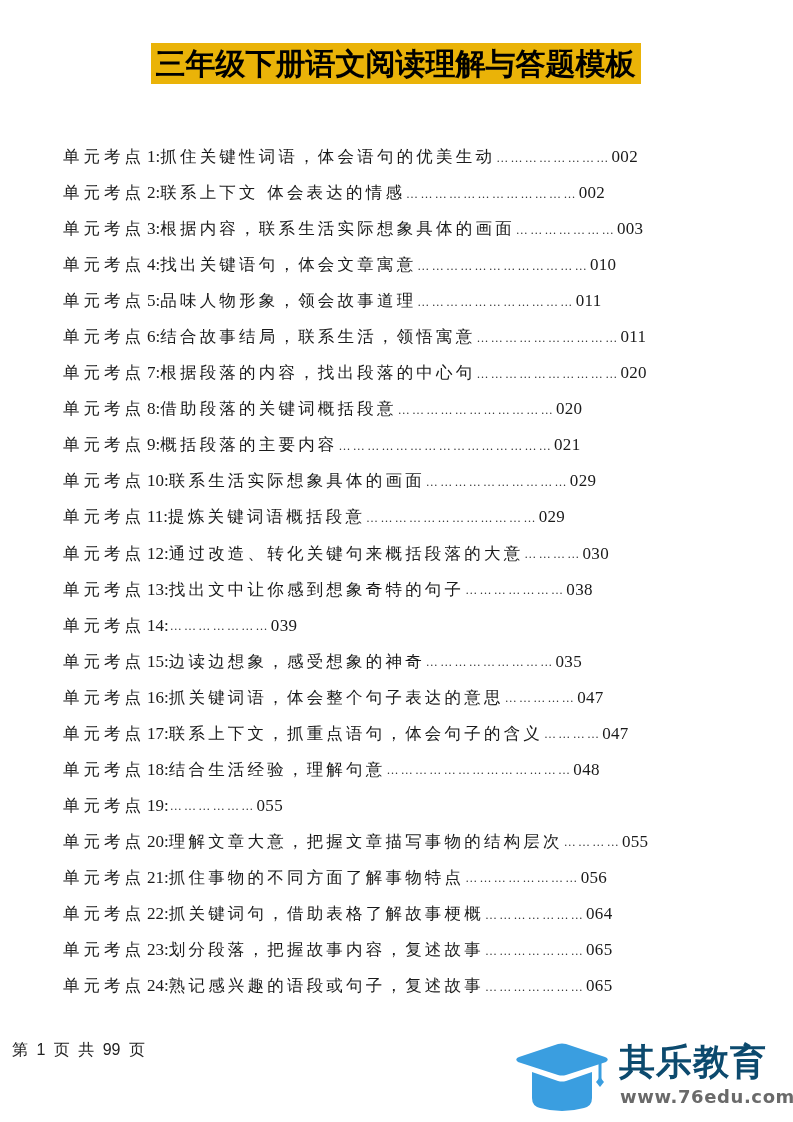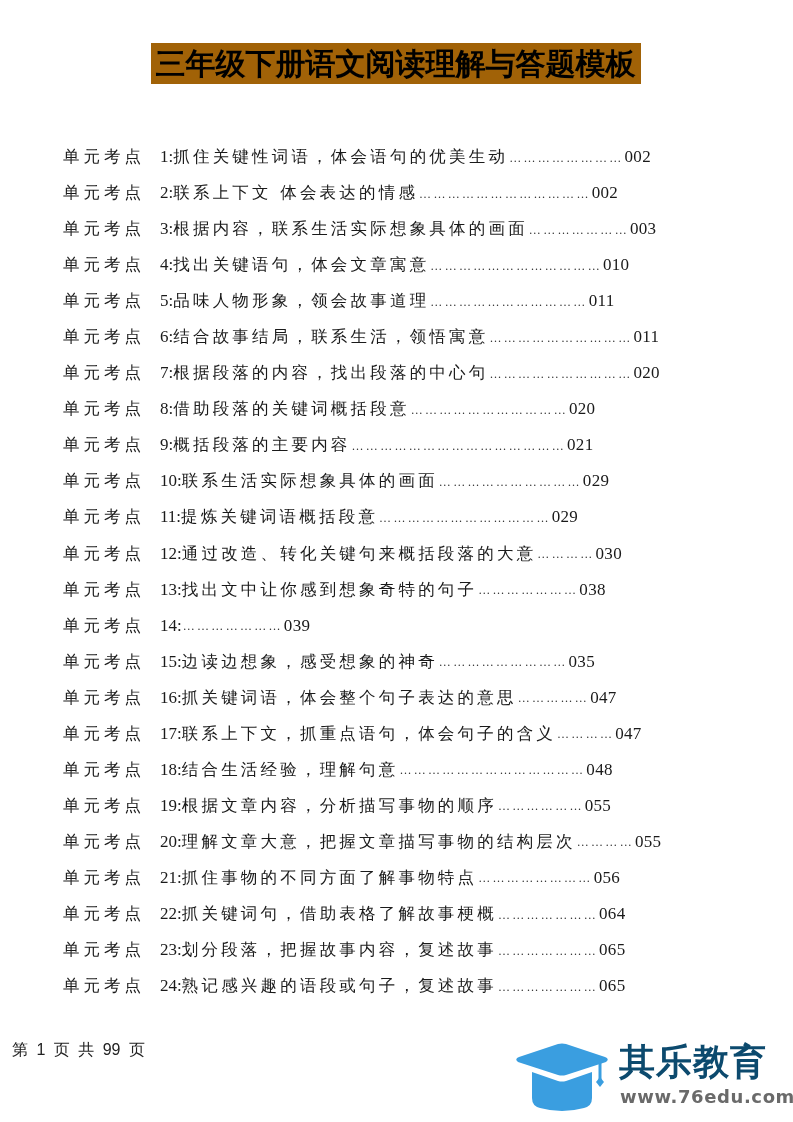--- a/index.html
+++ b/index.html
@@ -17,21 +17,21 @@
   }
   .title-wrap {
     position: absolute;
     left: 0;
     top: 43px;
     width: 793px;
     text-align: center;
   }
   .title {
     display: inline-block;
-    background: #a16207;
+    background: #eab308;
     padding: 0 5px;
     height: 41px;
     line-height: 41px;
     font-family: "DejaVu Sans", "Liberation Sans", sans-serif;
     font-weight: bold;
     font-size: 30px;
     letter-spacing: 0px;
     color: #000000;
     margin-left: -2px;
   }
@@ -46,21 +46,21 @@
   }
   .toc-row {
     height: 36.05px;
     display: flex;
     align-items: center;
     font-size: 16.5px;
     white-space: nowrap;
   }
   .toc-prefix {
     letter-spacing: 4px;
-    margin-right: 15px;
+    margin-right: 2px;
   }
   .toc-num {
     font-family: "Liberation Serif", serif;
     font-size: 17px;
   }
   .toc-text {
     letter-spacing: 3.2px;
   }
   .toc-leader {
     flex: 0 1 auto;
@@ -255,21 +255,20 @@
     <li class="toc-row">
       <span class="toc-prefix">单元考点</span>
       <span class="toc-num">18:</span>
       <span class="toc-text">结合生活经验，理解句意</span>
       <span class="toc-leader">…………………………………</span>
       <span class="toc-page">048</span>
     </li>
     <li class="toc-row">
       <span class="toc-prefix">单元考点</span>
       <span class="toc-num">19:</span>
-      <span class="toc-text">根据文章内容，分析描写事物的顺序</span>
       <span class="toc-leader">………………</span>
       <span class="toc-page">055</span>
     </li>
     <li class="toc-row">
       <span class="toc-prefix">单元考点</span>
       <span class="toc-num">20:</span>
       <span class="toc-text">理解文章大意，把握文章描写事物的结构层次</span>
       <span class="toc-leader">…………</span>
       <span class="toc-page">055</span>
     </li>

